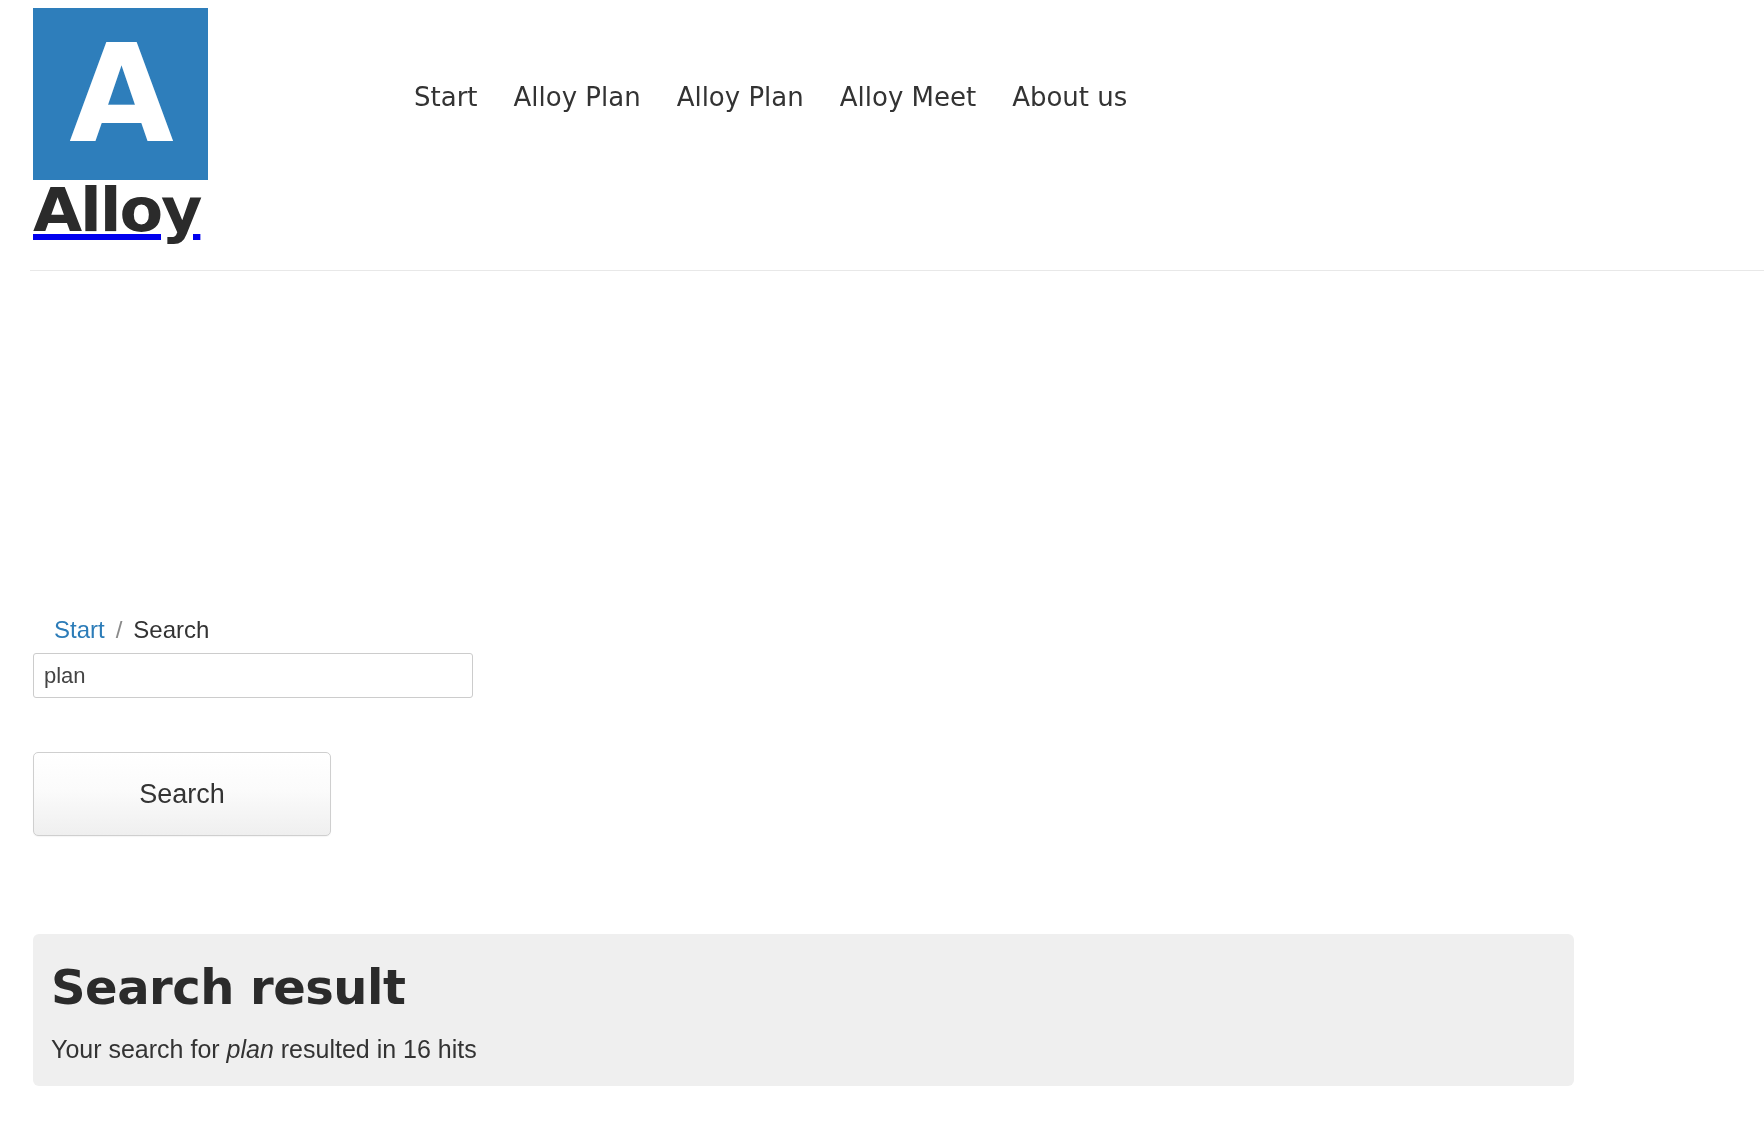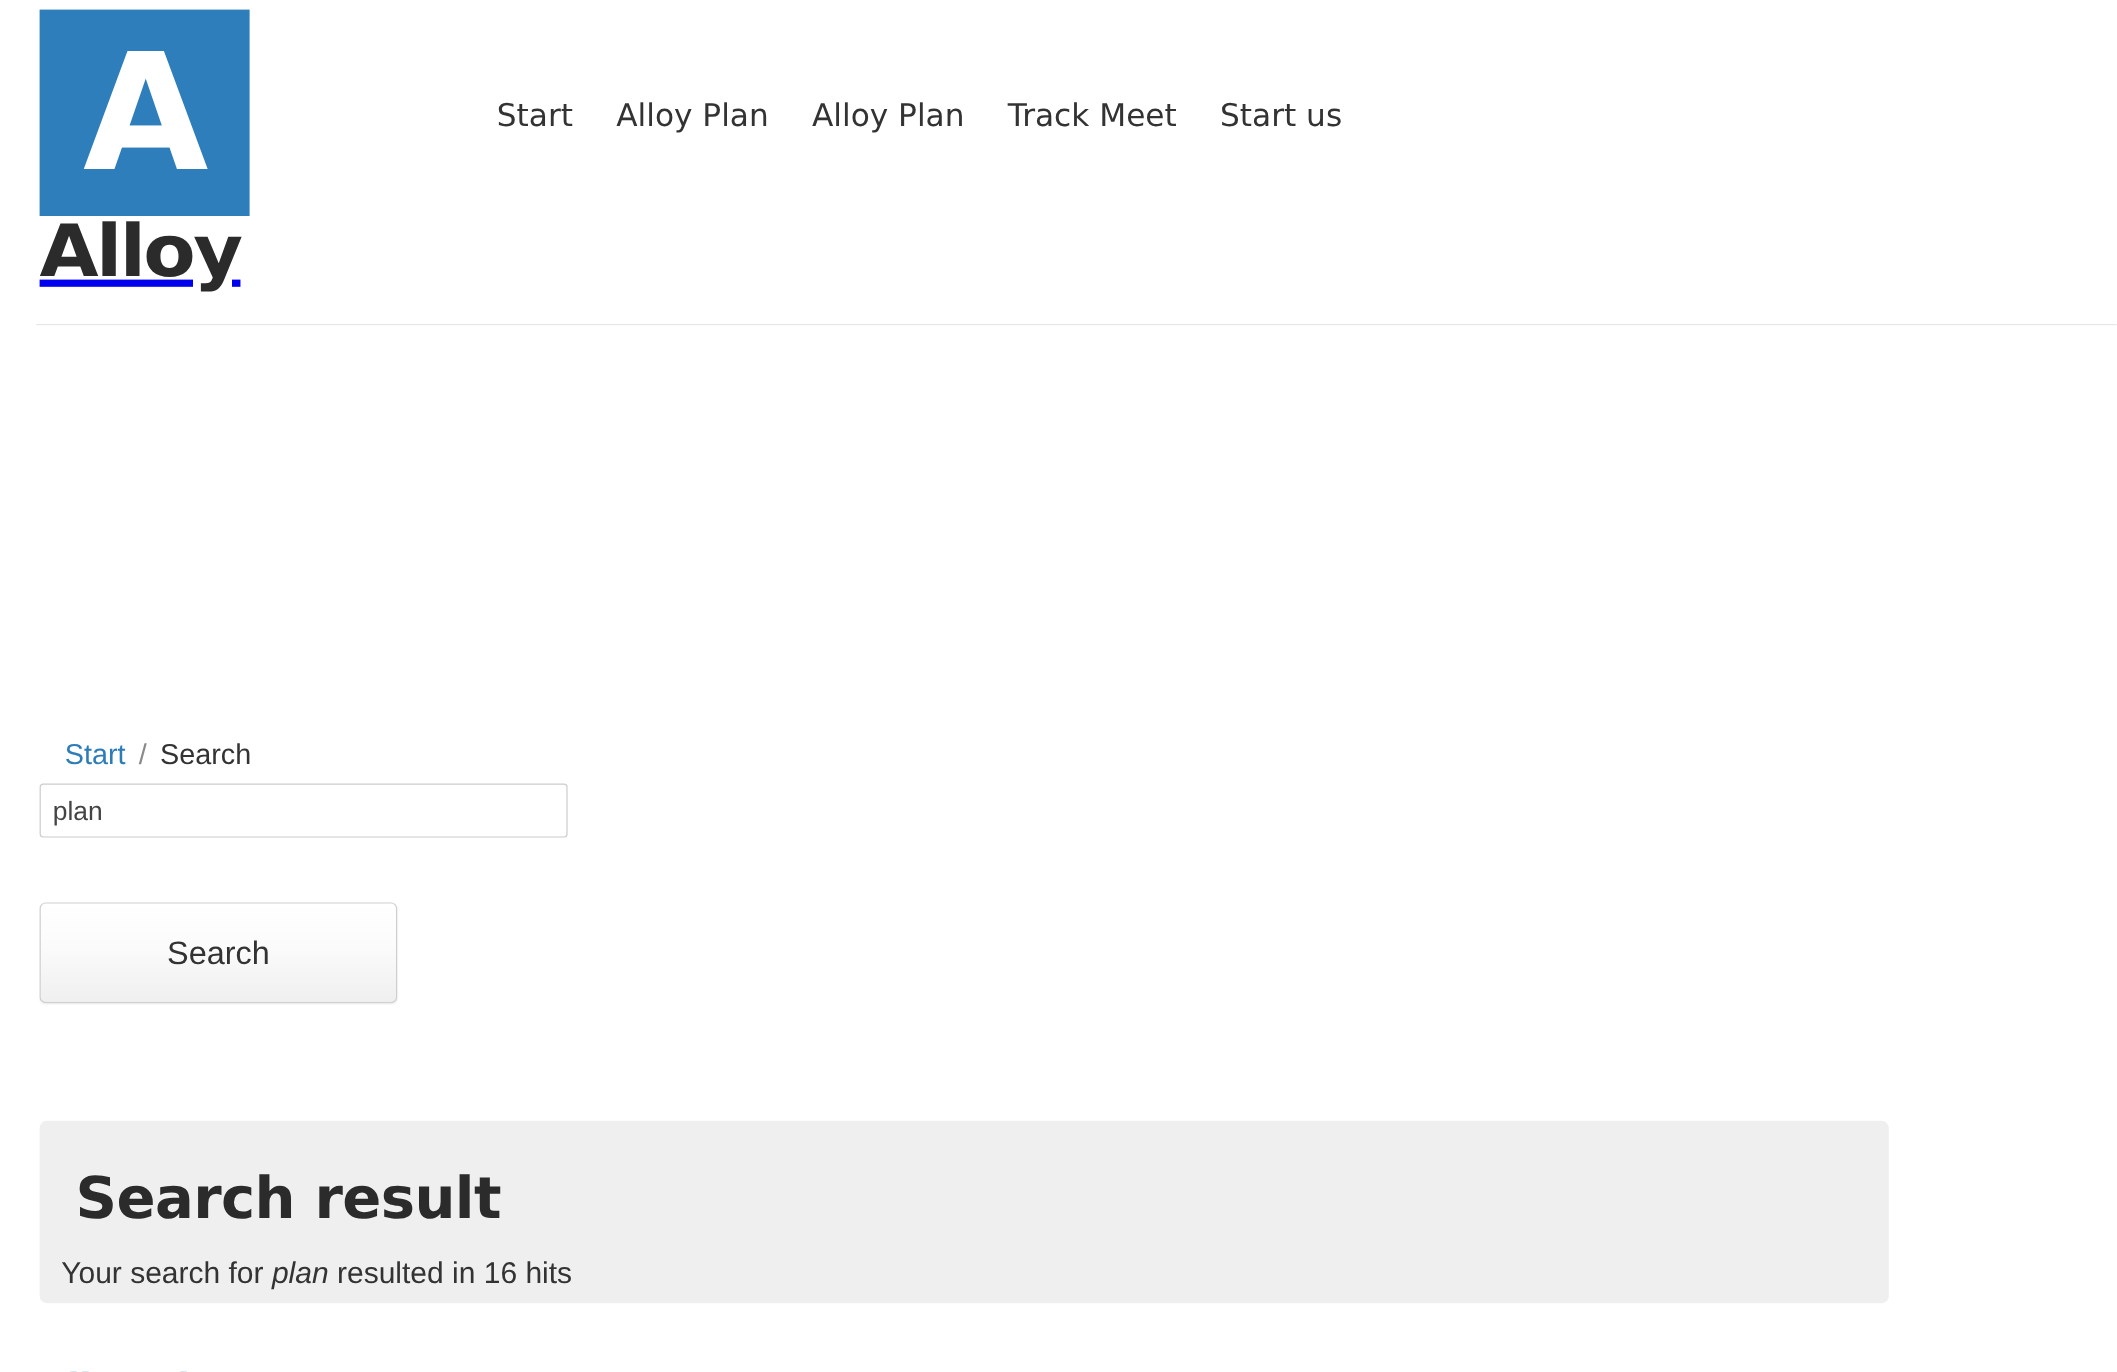--- a/index.html
+++ b/index.html
@@ -161,21 +161,21 @@
     left: 33px;
     top: 663px;
     width: 1541px;
     height: 152px;
     box-sizing: border-box;
     background: #efefef;
     border-radius: 6px;
     padding: 26px 0 0 18px;
   }
   .result-panel h1 {
-    margin: 12px;
+    margin: 0;
     font-family: "DejaVu Sans", sans-serif;
     font-weight: 700;
     font-size: 48px;
     line-height: 54px;
     color: #2b2b2b;
     letter-spacing: -0.5px;
   }
   .result-summary {
     margin: 20px 11px 0 0;
     font-size: 25px;
@@ -216,22 +216,22 @@
     <span class="brand-mark">
       <span class="glyph-a">A</span>
     </span>
     <span class="brand-word">Alloy</span>
   </a>
 
   <nav class="main-nav">
     <a class="nav-link" href="#">Start</a>
     <a class="nav-link" href="#">Alloy Plan</a>
     <a class="nav-link" href="#">Alloy Plan</a>
-    <a class="nav-link" href="#">Track Meet</a>
-    <a class="nav-link" href="#">Start us</a>
+    <a class="nav-link" href="#">Alloy Meet</a>
+    <a class="nav-link" href="#">About us</a>
   </nav>
 
   <div class="header-rule"></div>
 </header>
 
 <main class="content">
 
   <div class="breadcrumb">
     <a class="breadcrumb-link" href="#">Start</a>
     <span class="breadcrumb-sep">/</span>

